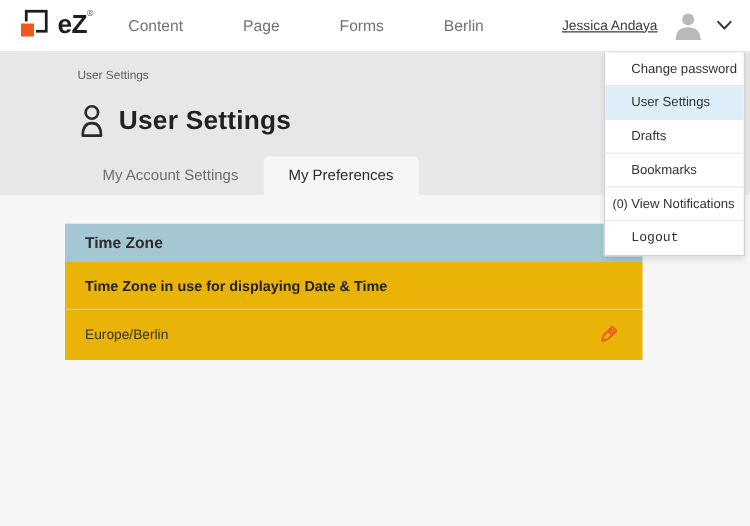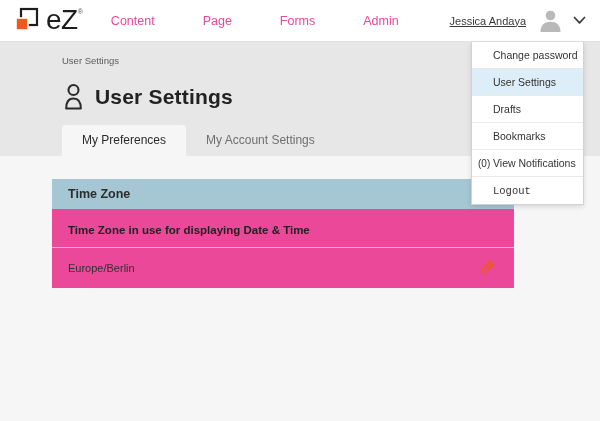--- a/index.html
+++ b/index.html
@@ -9,24 +9,24 @@
     color:#333; background:#f6f6f6; position:relative;
     display:flex; flex-direction:column;
   }
 
   
   .topbar {
     height:42px; background:#ffffff; border-bottom:1px solid #e2e2e2;
     display:flex; align-items:center; padding:0 14px; flex:0 0 auto;
   }
   .logo { display:flex; align-items:flex-start; cursor:pointer; }
-  .logo-text { font-size:28px; font-weight:400; color:#1d1d1d; letter-spacing:-0.5px; line-height:26px; }
+  .logo-text { font-size:21px; font-weight:700; color:#1d1d1d; letter-spacing:-0.5px; line-height:26px; }
   .logo-reg { font-size:7px; color:#555; margin-top:1px; }
   .main-nav { display:flex; margin-left:28px; gap:48px; }
-  .nav-item { font-size:12.5px; color:#ec4899; cursor:pointer;text-align:center; }
+  .nav-item { font-size:12.5px; color:#737373; cursor:pointer;text-align:center; }
   .user-area { margin-left:auto; display:flex; align-items:center; cursor:pointer; }
   .user-name { font-size:11px; color:#3a3a3a;text-decoration:underline; }
   .avatar { margin:0 9px 0 11px; width:27px; height:27px; }
 
   
   .page-header { background:#e7e7e7; padding:13px 0 0 62px; flex:0 0 auto; }
   .breadcrumb { font-size:9.5px; color:#5c5c5c; }
   .title-row { display:flex; align-items:center; margin-top:17px; }
   .page-title { font-size:21px; font-weight:bold; color:#222; margin-left:10px; letter-spacing:0.2px; }
   .tabs { display:flex; margin-top:15px; }
@@ -38,35 +38,35 @@
 
   
   .content { background:#f6f6f6; flex:1 1 auto; padding:23px 0 0 52px; }
   .card { width:462px; }
   .card + .card { margin-top:15px; }
   .card-header {
     background:#a5c6d3; padding:7px 16px; height:30px;
     display:flex; align-items:center;
   }
   .card-title { font-size:12.5px; font-weight:bold; color:#2d2d2d; }
-  .card-body { background:#ec4899; }
+  .card-body { background:#eab308; }
   .setting-label {
     font-size:11.5px; font-weight:bold; color:#222;
     padding:15px 16px 11px; border-bottom:1px solid #b2d0dd;
   }
   .setting-row {
     display:flex; align-items:center; justify-content:space-between;
     padding:8px 16px; min-height:40px;
   }
   .setting-value { font-size:11px; color:#333; }
   .edit-btn { background:none; border:none; cursor:pointer; padding:2px; line-height:0; }
 
   
   .user-menu {
-    position:absolute; top:42px; right:16px; width:113px; background:#fff;
+    position:absolute; top:42px; right:4px; width:113px; background:#fff;
     border:1px solid #d2d2d2; border-top:none; z-index:10;
     box-shadow:0 2px 5px rgba(0,0,0,0.12);
   }
   .menu-item {
     height:27px; display:flex; align-items:center;
     font-size:10.5px; color:#333; cursor:pointer; padding-left:6px;
     border-bottom:1px solid #e9e9e9;
   }
   .menu-item:last-child { border-bottom:none;font-family:Liberation Mono, monospace; }
   .menu-item.active { background:#ddeef8; }
@@ -84,21 +84,21 @@
       </svg>
     </span>
     <span class="logo-text">eZ</span>
     <span class="logo-reg">®</span>
   </div>
 
   <nav class="main-nav">
     <span class="nav-item">Content</span>
     <span class="nav-item">Page</span>
     <span class="nav-item">Forms</span>
-    <span class="nav-item">Admin</span>
+    <span class="nav-item">Berlin</span>
   </nav>
 
   <div class="user-area">
     <span class="user-name">Jessica Andaya</span>
     <span class="avatar">
       <svg width="27" height="27" viewBox="0 0 27 27">
         <circle cx="13.5" cy="8.5" r="4.8" fill="#b9b9b9"></circle>
         <path d="M3.5 25 C3.5 17.5 8 14.8 13.5 14.8 C19 14.8 23.5 17.5 23.5 25 Z" fill="#b9b9b9"></path>
       </svg>
     </span>
@@ -115,22 +115,22 @@
   <div class="title-row">
     <span style="line-height:0;">
       <svg width="23" height="27" viewBox="0 0 23 27">
         <circle cx="11.5" cy="7" r="5" fill="none" stroke="#2b2b2b" stroke-width="2.1"></circle>
         <path d="M4.2 25.5 C4.2 19.5 6 15.5 11.5 15.5 C17 15.5 18.8 19.5 18.8 25.5 Z" fill="none" stroke="#2b2b2b" stroke-width="2.1" stroke-linejoin="round"></path>
       </svg>
     </span>
     <h1 class="page-title">User Settings</h1>
   </div>
   <div class="tabs">
+    <div class="tab">My Account Settings</div>
     <div class="tab active">My Preferences</div>
-    <div class="tab">My Account Settings</div>
   </div>
 </section>
 
 <main class="content">
 
   <div class="card">
     <div class="card-header">
       <span class="card-title">Time Zone</span>
     </div>
     <div class="card-body">

